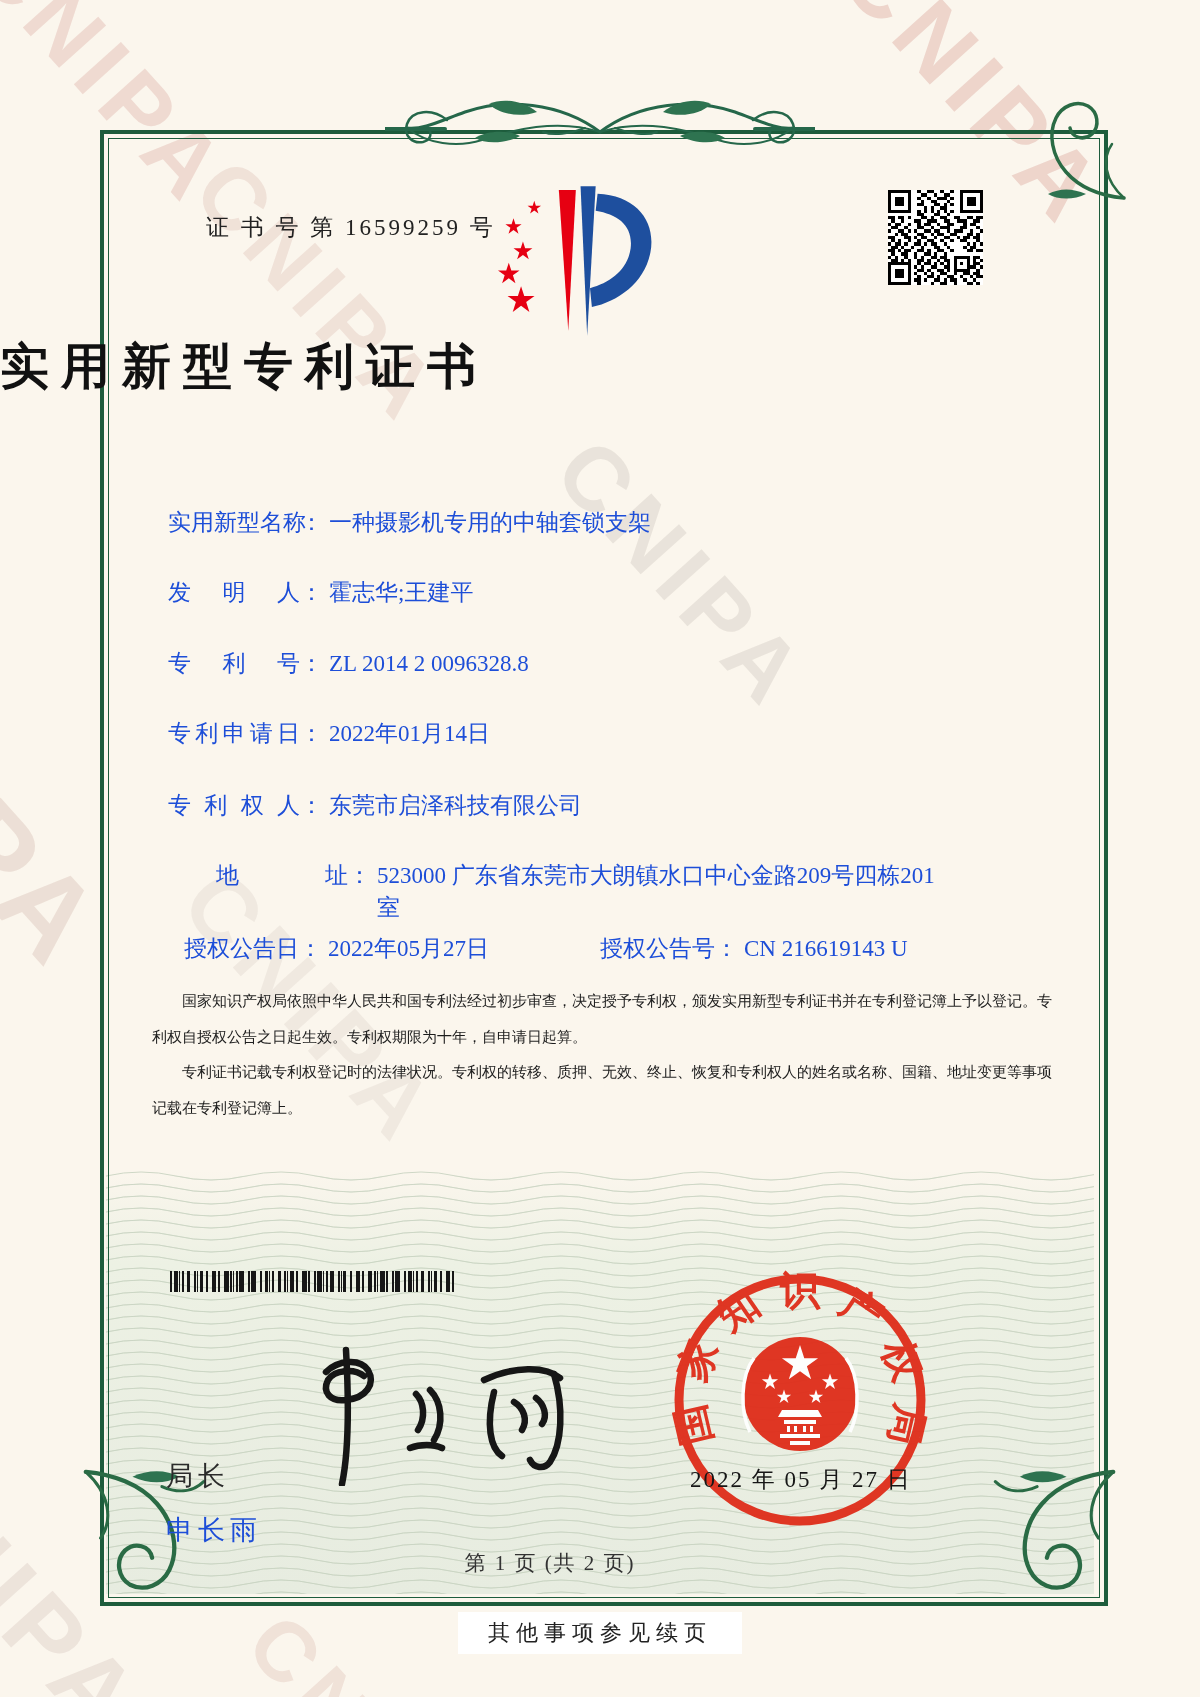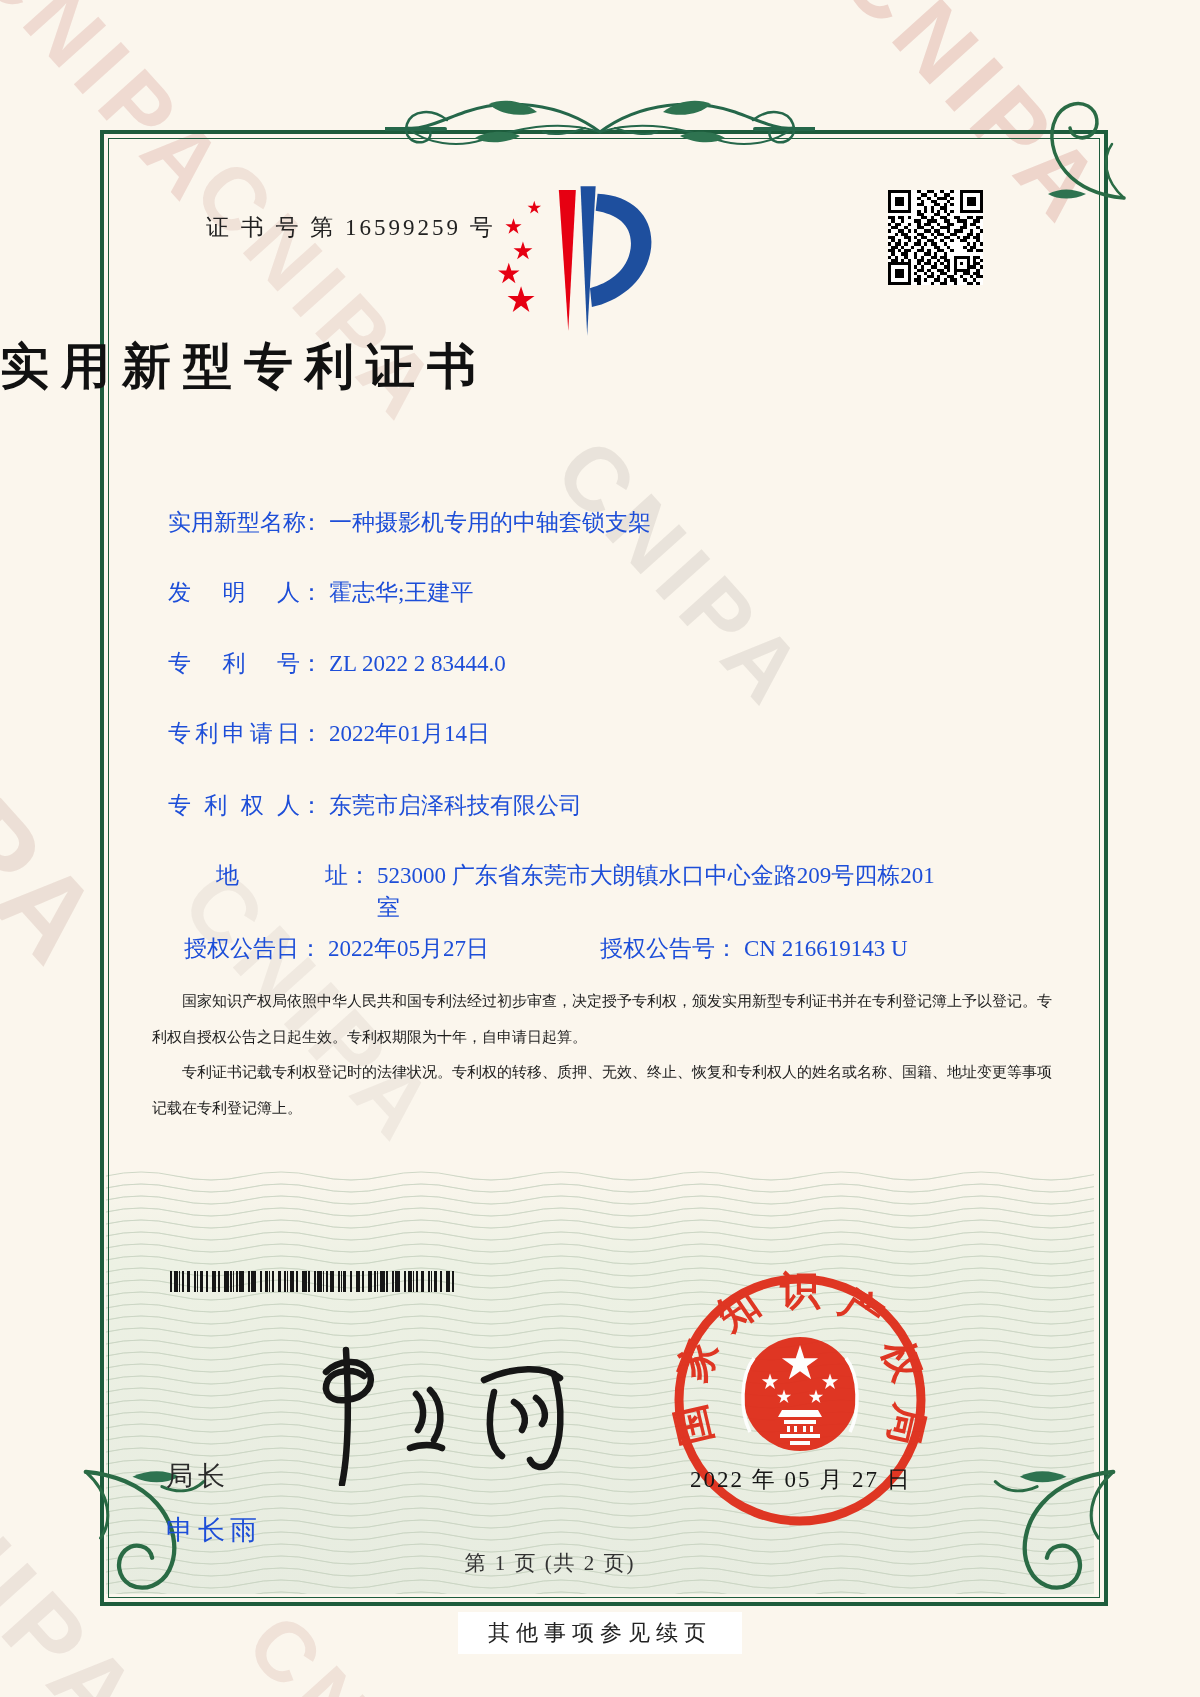--- a/index.html
+++ b/index.html
@@ -205,21 +205,21 @@
 
   <h1 class="title">实用新型专利证书</h1>
 
   <div class="frow r1">
     <span class="flabel">实用新型名称</span><span class="colon">：</span><span class="fval">一种摄影机专用的中轴套锁支架</span>
   </div>
   <div class="frow r2">
     <span class="flabel">发明人</span><span class="colon">：</span><span class="fval">霍志华;王建平</span>
   </div>
   <div class="frow r3">
-    <span class="flabel">专利号</span><span class="colon">：</span><span class="fval">ZL 2022 2 83444.0</span>
+    <span class="flabel">专利号</span><span class="colon">：</span><span class="fval">ZL 2014 2 0096328.8</span>
   </div>
   <div class="frow r4">
     <span class="flabel">专利申请日</span><span class="colon">：</span><span class="fval">2022年01月14日</span>
   </div>
   <div class="frow r5">
     <span class="flabel">专利权人</span><span class="colon">：</span><span class="fval">东莞市启泽科技有限公司</span>
   </div>
   <div class="frow r6">
     <span class="flabel">地址</span><span class="colon">：</span><span class="fval">523000 广东省东莞市大朗镇水口中心金路209号四栋201
 室</span>

